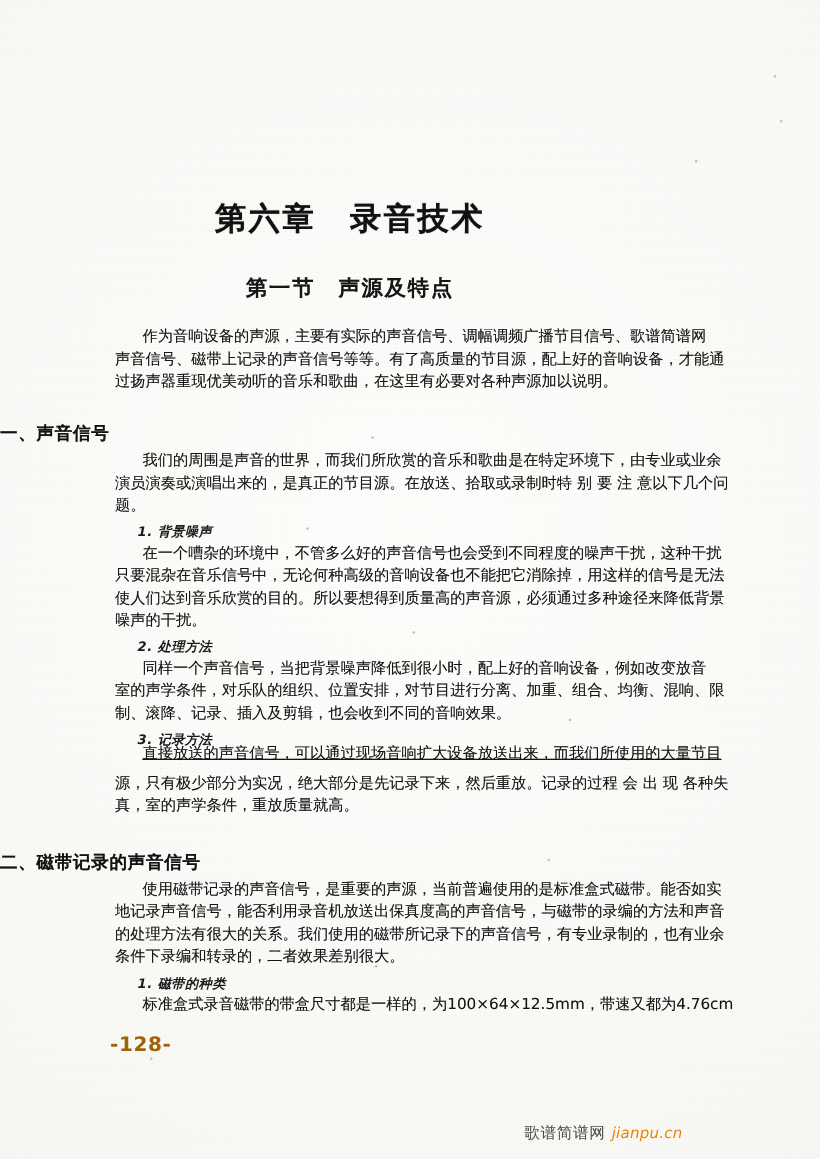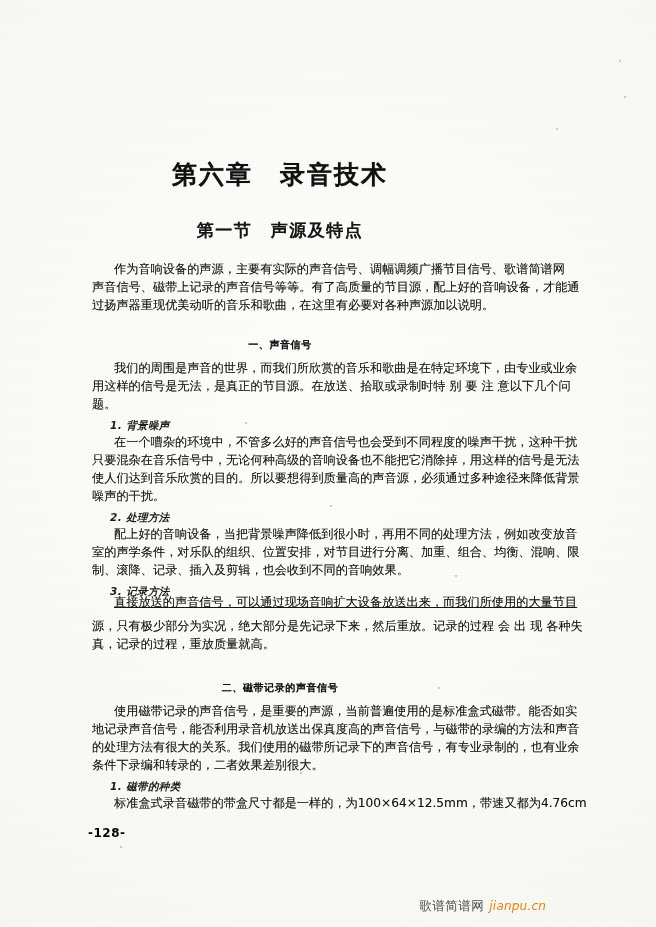--- a/index.html
+++ b/index.html
@@ -62,22 +62,22 @@
     font-size: 17px;
     font-weight: bold;
     letter-spacing: 1.5px;
     color: #161616;
     text-shadow: 0 0 .5px rgba(0,0,0,.4);
   }
 
   .subhead {
     position: absolute;
     left: 0; right: 0;
-    text-align: center;
-    font-size: 10px;
+    text-align: left;
+    font-size: 14px;
     font-weight: bold;
     letter-spacing: .6px;
     color: #121212;
     text-shadow: 0 0 .5px rgba(0,0,0,.45);
   }
 
   .numhead {
     position: absolute;
     left: 110px;
     font-size: 10.5px;
@@ -96,23 +96,23 @@
     color: #141414;
     white-space: nowrap;
     text-shadow: 0 0 .45px rgba(0,0,0,.35);
   }
   .para-line.indent { text-indent: 22px; }
 
   .folio {
     position: absolute;
     left: 88px;
     top: 826px;
-    font-size: 12px;
-    font-weight: bold;
-    color: #000000;
+    font-size: 16px;
+    font-weight: bold;
+    color: #a16207;
     letter-spacing: .5px;
     filter: blur(.35px);
   }
 
   
   .watermark {
     position: absolute;
     right: 14px;
     bottom: 12px;
     display: flex;
@@ -150,38 +150,38 @@
 
   <div class="section-title">第一节　声源及特点</div>
 
   <div class="para-line indent" style="top:263px;">作为音响设备的声源，主要有实际的声音信号、调幅调频广播节目信号、歌谱简谱网</div>
   <div class="para-line" style="top:281px;">声音信号、磁带上记录的声音信号等等。有了高质量的节目源，配上好的音响设备，才能通</div>
   <div class="para-line" style="top:299px;">过扬声器重现优美动听的音乐和歌曲，在这里有必要对各种声源加以说明。</div>
 
   <div class="subhead" style="top:338px;">一、声音信号</div>
 
   <div class="para-line indent" style="top:362px;">我们的周围是声音的世界，而我们所欣赏的音乐和歌曲是在特定环境下，由专业或业余</div>
-  <div class="para-line" style="top:380px;">用这样的信号是无法，是真正的节目源。在放送、拾取或录制时特 别 要 注 意以下几个问</div>
+  <div class="para-line" style="top:380px;">演员演奏或演唱出来的，是真正的节目源。在放送、拾取或录制时特 别 要 注 意以下几个问</div>
   <div class="para-line" style="top:398px;">题。</div>
 
   <div class="numhead" style="top:419px;">1. 背景噪声</div>
   <div class="para-line" style="top:454px;">只要混杂在音乐信号中，无论何种高级的音响设备也不能把它消除掉，用这样的信号是无法</div>
   <div class="para-line indent" style="top:436px;">在一个嘈杂的环境中，不管多么好的声音信号也会受到不同程度的噪声干扰，这种干扰</div>
   <div class="para-line" style="top:472px;">使人们达到音乐欣赏的目的。所以要想得到质量高的声音源，必须通过多种途径来降低背景</div>
   <div class="para-line" style="top:490px;">噪声的干扰。</div>
 
   <div class="numhead" style="top:511px;">2. 处理方法</div>
-  <div class="para-line indent" style="top:528px;">配上好的音响设备，当把背景噪声降低到很小时，再用不同的处理方法，例如改变放音</div>
+  <div class="para-line indent" style="top:528px;">同样一个声音信号，当把背景噪声降低到很小时，配上好的音响设备，例如改变放音</div>
   <div class="para-line" style="top:546px;">室的声学条件，对乐队的组织、位置安排，对节目进行分离、加重、组合、均衡、混响、限</div>
   <div class="para-line" style="top:564px;">制、滚降、记录、插入及剪辑，也会收到不同的音响效果。</div>
 
   <div class="numhead" style="top:585px;">3. 记录方法</div>
   <div class="para-line indent" style="top:596px;text-decoration:underline;">直接放送的声音信号，可以通过现场音响扩大设备放送出来，而我们所使用的大量节目</div>
   <div class="para-line" style="top:620px;">源，只有极少部分为实况，绝大部分是先记录下来，然后重放。记录的过程 会 出 现 各种失</div>
-  <div class="para-line" style="top:638px;">真，记录的过程，重放质量就高。</div>
+  <div class="para-line" style="top:638px;">真，室的声学条件，重放质量就高。</div>
 
   <div class="subhead" style="top:681px;">二、磁带记录的声音信号</div>
 
   <div class="para-line indent" style="top:705px;">使用磁带记录的声音信号，是重要的声源，当前普遍使用的是标准盒式磁带。能否如实</div>
   <div class="para-line" style="top:723px;">地记录声音信号，能否利用录音机放送出保真度高的声音信号，与磁带的录编的方法和声音</div>
   <div class="para-line" style="top:741px;">的处理方法有很大的关系。我们使用的磁带所记录下的声音信号，有专业录制的，也有业余</div>
   <div class="para-line" style="top:759px;">条件下录编和转录的，二者效果差别很大。</div>
 
   <div class="numhead" style="top:780px;">1. 磁带的种类</div>
   <div class="para-line indent" style="top:797px;">标准盒式录音磁带的带盒尺寸都是一样的，为100×64×12.5mm，带速又都为4.76cm</div>

